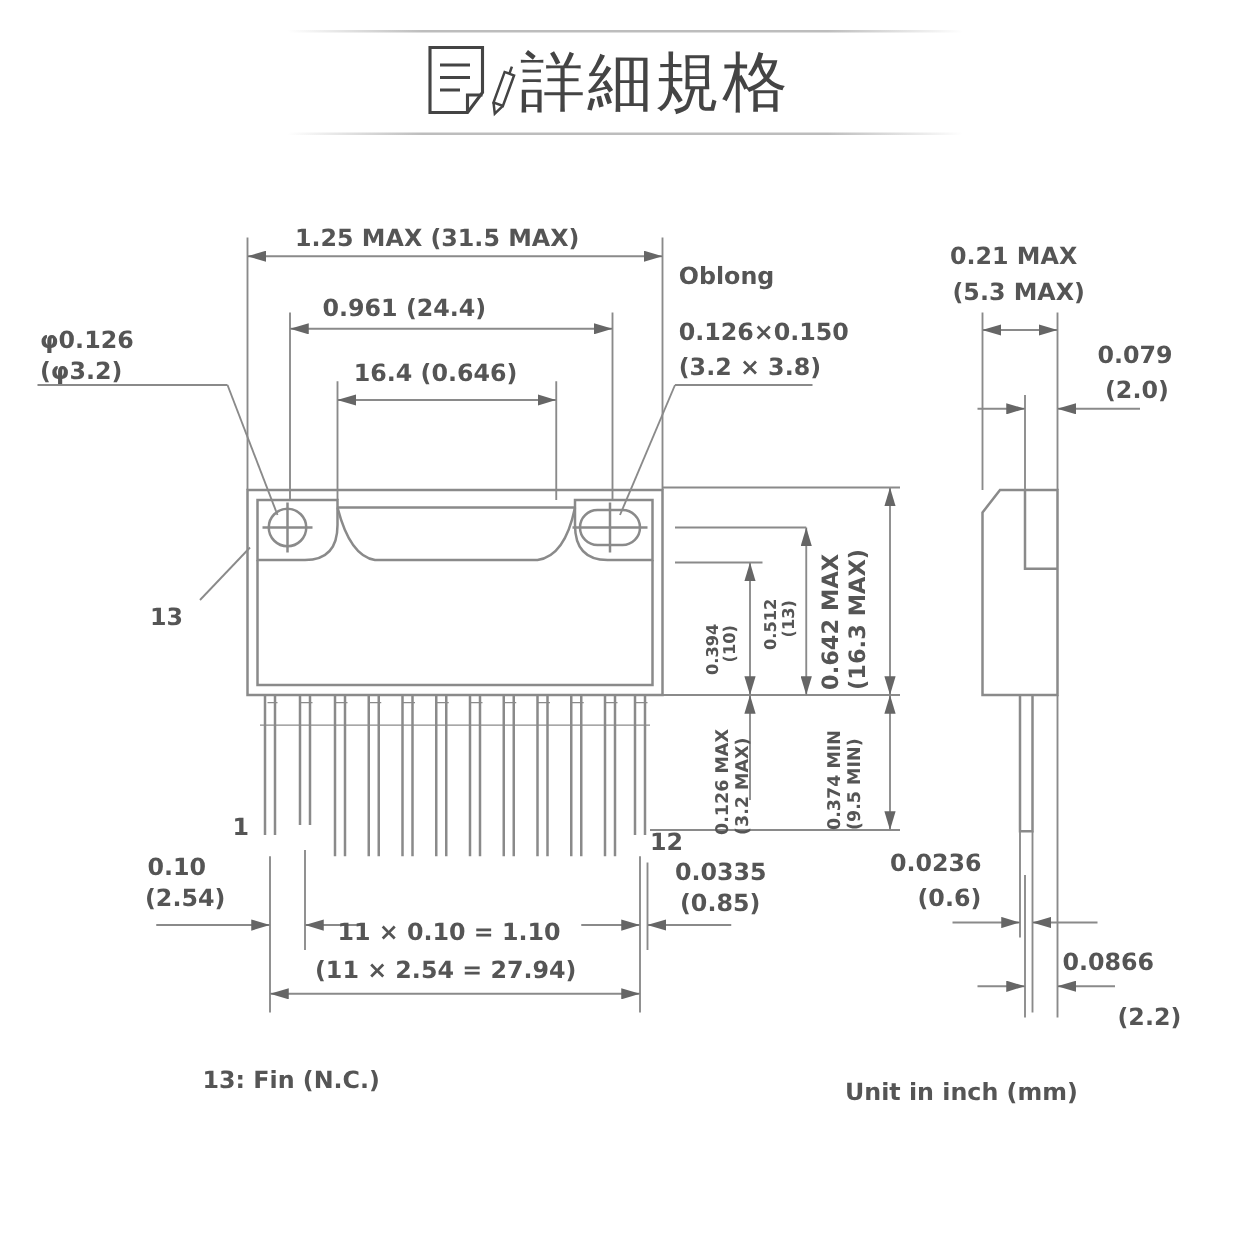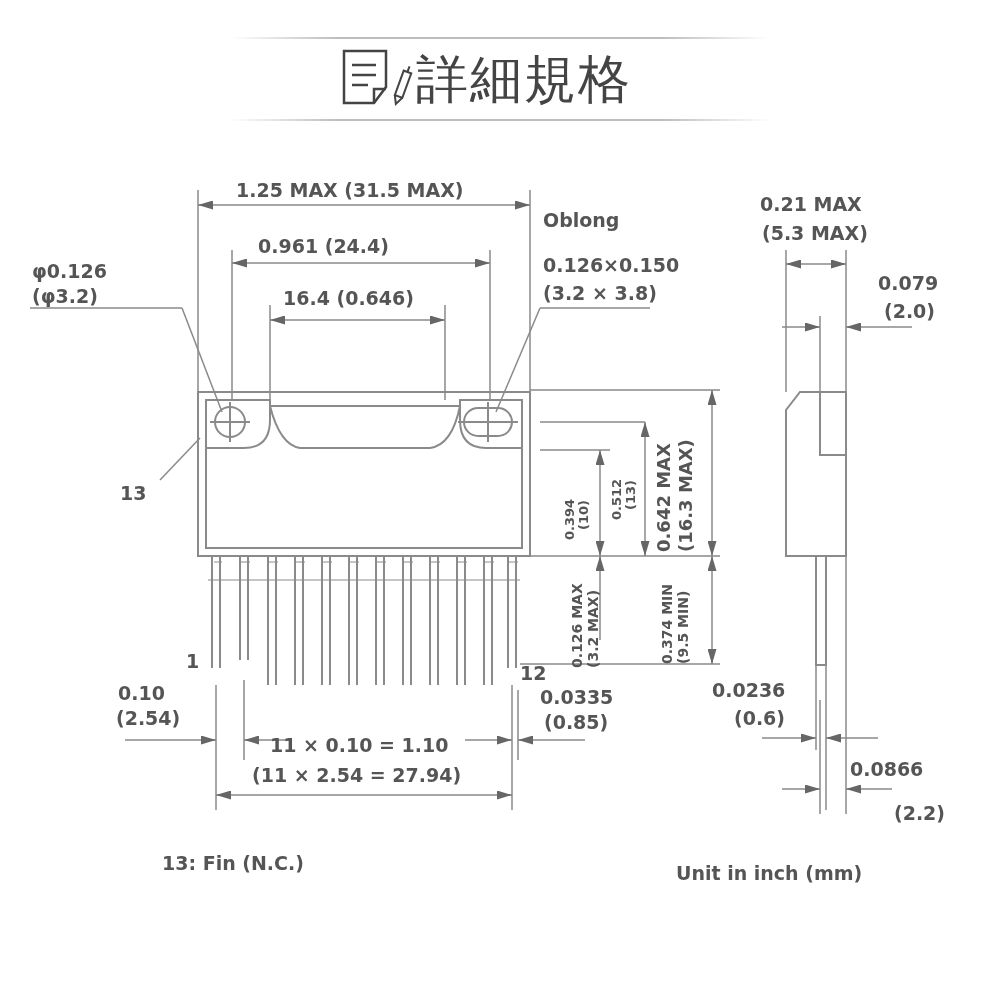--- a/index.html
+++ b/index.html
@@ -1,17 +1,17 @@
 <!DOCTYPE html>
 <html><head>
 <meta charset="utf-8">
 <style>
   html,body{margin:0;padding:0;background:#ffffff;}
   body{width:1000px;height:1000px;position:relative;overflow:hidden;font-family:"Liberation Sans",sans-serif;}
-  .header{position:absolute;left:230px;top:37px;width:540px;height:84px;}
+  .header{position:absolute;left:230px;top:24px;width:540px;height:84px;}
   .header .rule-top{position:absolute;left:0;top:0;width:540px;height:2px;background:linear-gradient(90deg,rgba(0,0,0,0),#bdbdbd 20%,#bdbdbd 80%,rgba(0,0,0,0));}
   .header .rule-bot{position:absolute;left:0;bottom:0;width:540px;height:2px;background:linear-gradient(90deg,rgba(0,0,0,0),#bdbdbd 20%,#bdbdbd 80%,rgba(0,0,0,0));}
   .title-wrap{position:absolute;left:110px;top:10px;height:64px;display:flex;align-items:center;}
   .title-icon{width:76px;height:64px;}
   .title-text{font-family:"DejaVu Sans",sans-serif;font-size:52px;color:#444;letter-spacing:2px;font-weight:300;line-height:64px;}
   .drawing{position:absolute;left:0;top:0;width:1000px;height:1000px;}
   .lbl{font-family:"DejaVu Sans",sans-serif;fill:#555;font-weight:bold;}
 </style>
 </head>
 <body>

